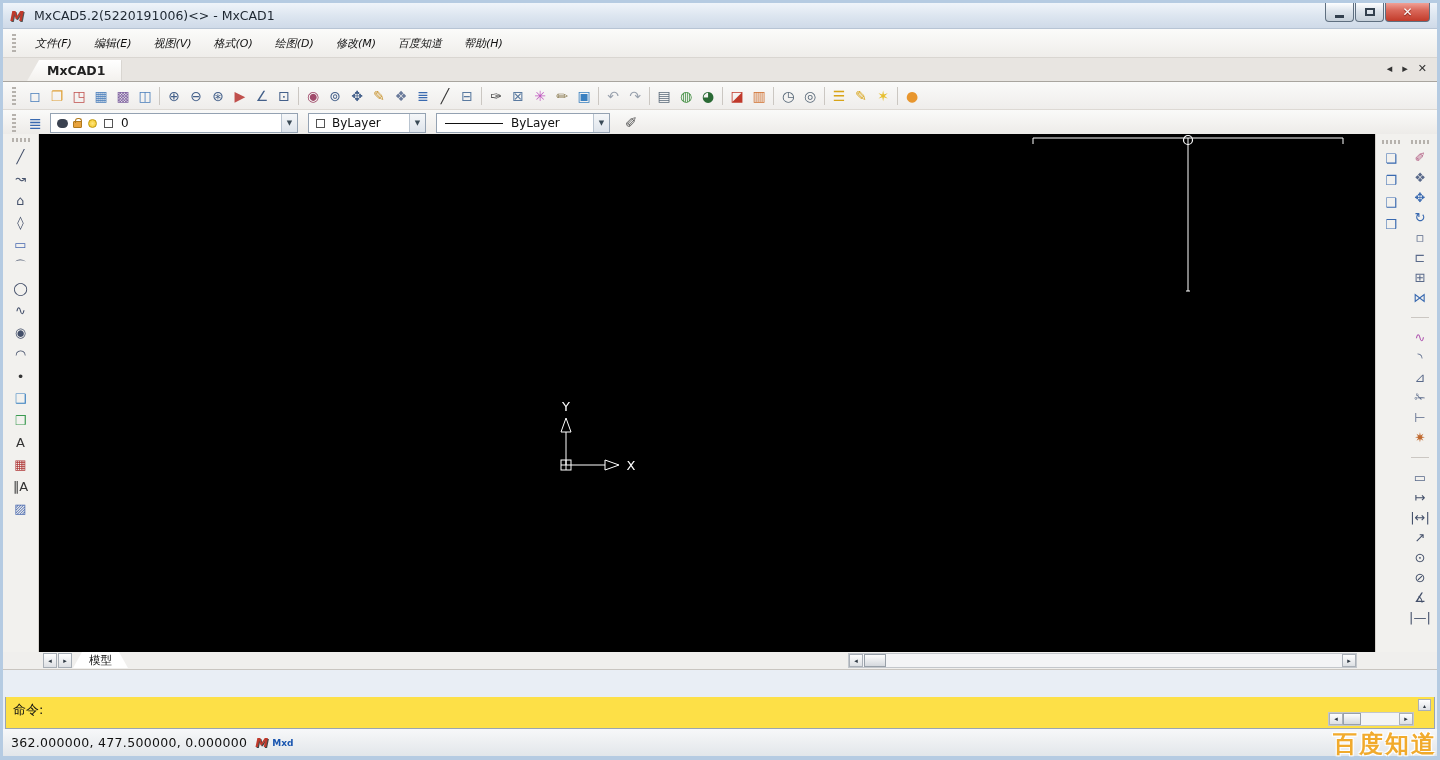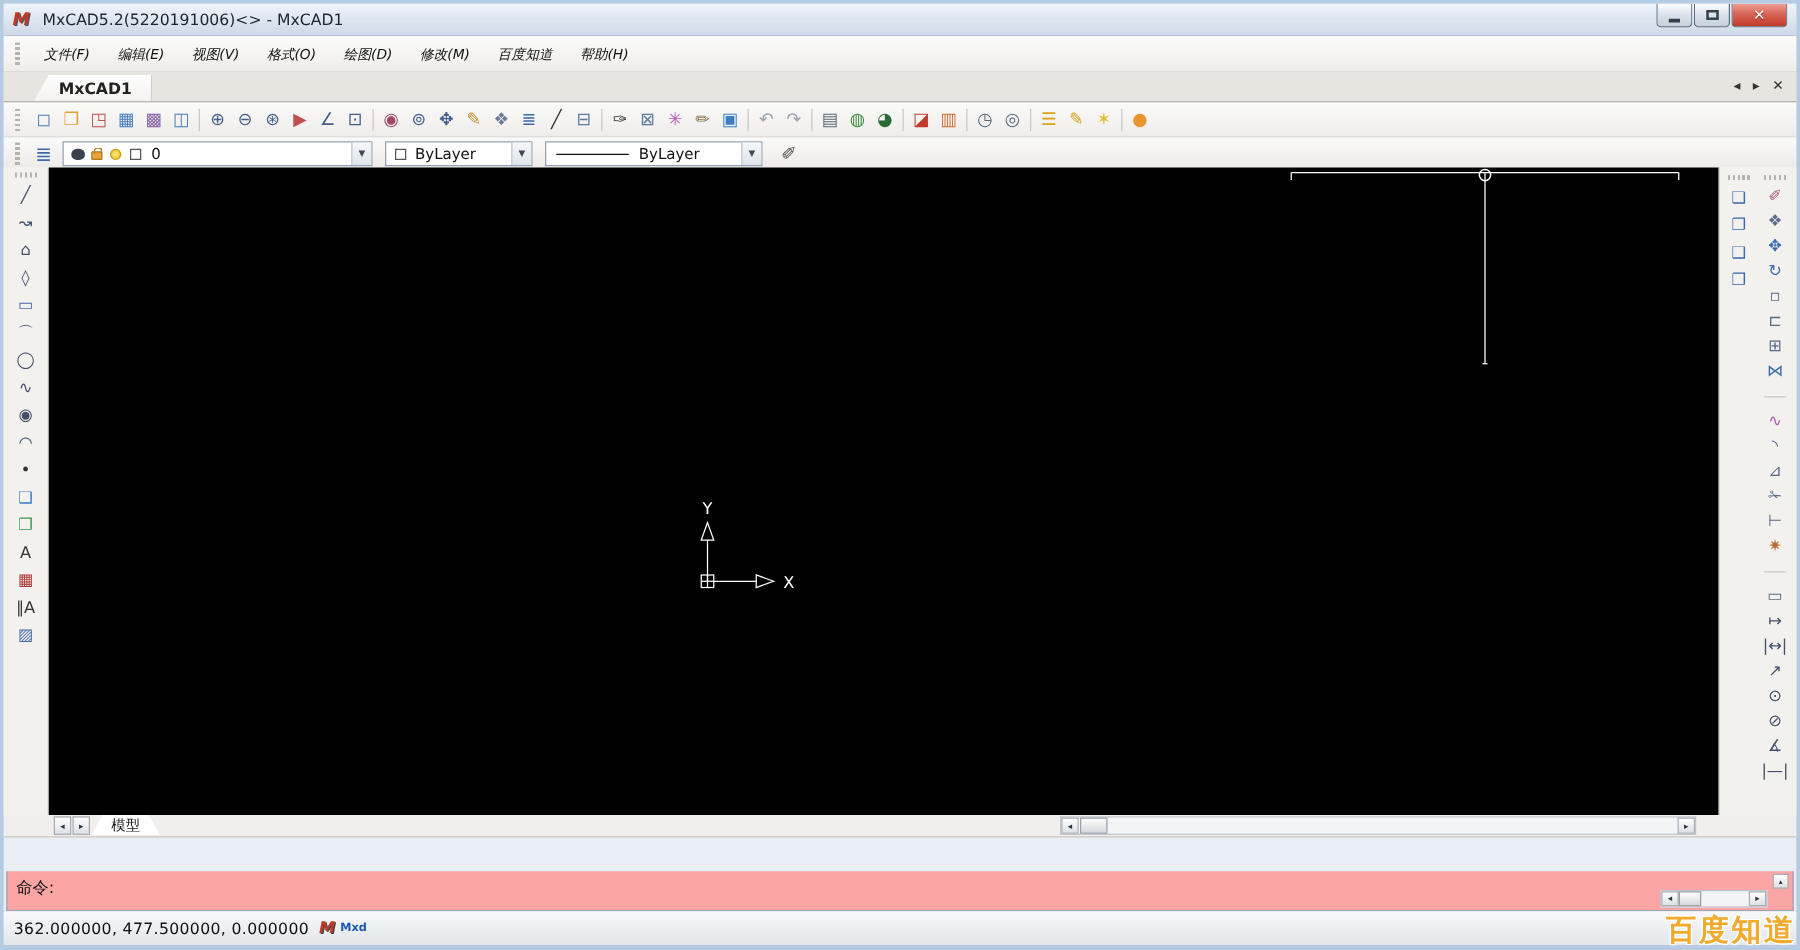--- a/index.html
+++ b/index.html
@@ -105,21 +105,21 @@
     background:#f3f4f6; border:1px solid #c3c7cc; }
   .hscroll .sb-thumb { position:absolute; left:15px; top:0; width:22px; height:13px;
     background:linear-gradient(#fdfdfd,#d5d9de); border:1px solid #98a0a9; }
   .sb-arrow { position:absolute; top:0; width:14px; height:13px; border:1px solid #aab0b8;
     background:linear-gradient(#fefefe,#dde0e4); display:flex; align-items:center; justify-content:center;
     font-size:7px; color:#2c3640; cursor:default; }
 
   
   .msgbar { position:absolute; left:2px; right:2px; top:667px; height:27px; background:#fff;
     border:1px solid #99a5b2; display:flex; align-items:center; padding-left:8px; font-size:13px; color:#111; }
-  .cmdarea { position:absolute; left:2px; right:2px; top:694px; height:32px; background:#fca5a5;
+  .cmdarea { position:absolute; left:2px; right:2px; top:694px; height:32px; background:#fde047;
     border:1px solid #99a5b2; border-top:none; }
   .cmd-prompt { position:absolute; left:7px; top:4px; font-size:13px; color:#111; }
   .cmd-upbtn { position:absolute; right:3px; top:2px; width:13px; height:12px; border:1px solid #aab0b8;
     background:linear-gradient(#fefefe,#dde0e4); font-size:6px; color:#2c3640; display:flex;
     align-items:center; justify-content:center; }
   .cmd-scroll { position:absolute; right:20px; bottom:2px; width:86px; height:14px;
     background:#f3f4f6; border:1px solid #c3c7cc; }
   .cmd-scroll .sb-thumb { position:absolute; left:14px; top:0; width:18px; height:12px;
     background:linear-gradient(#fdfdfd,#d5d9de); border:1px solid #98a0a9; }
 

